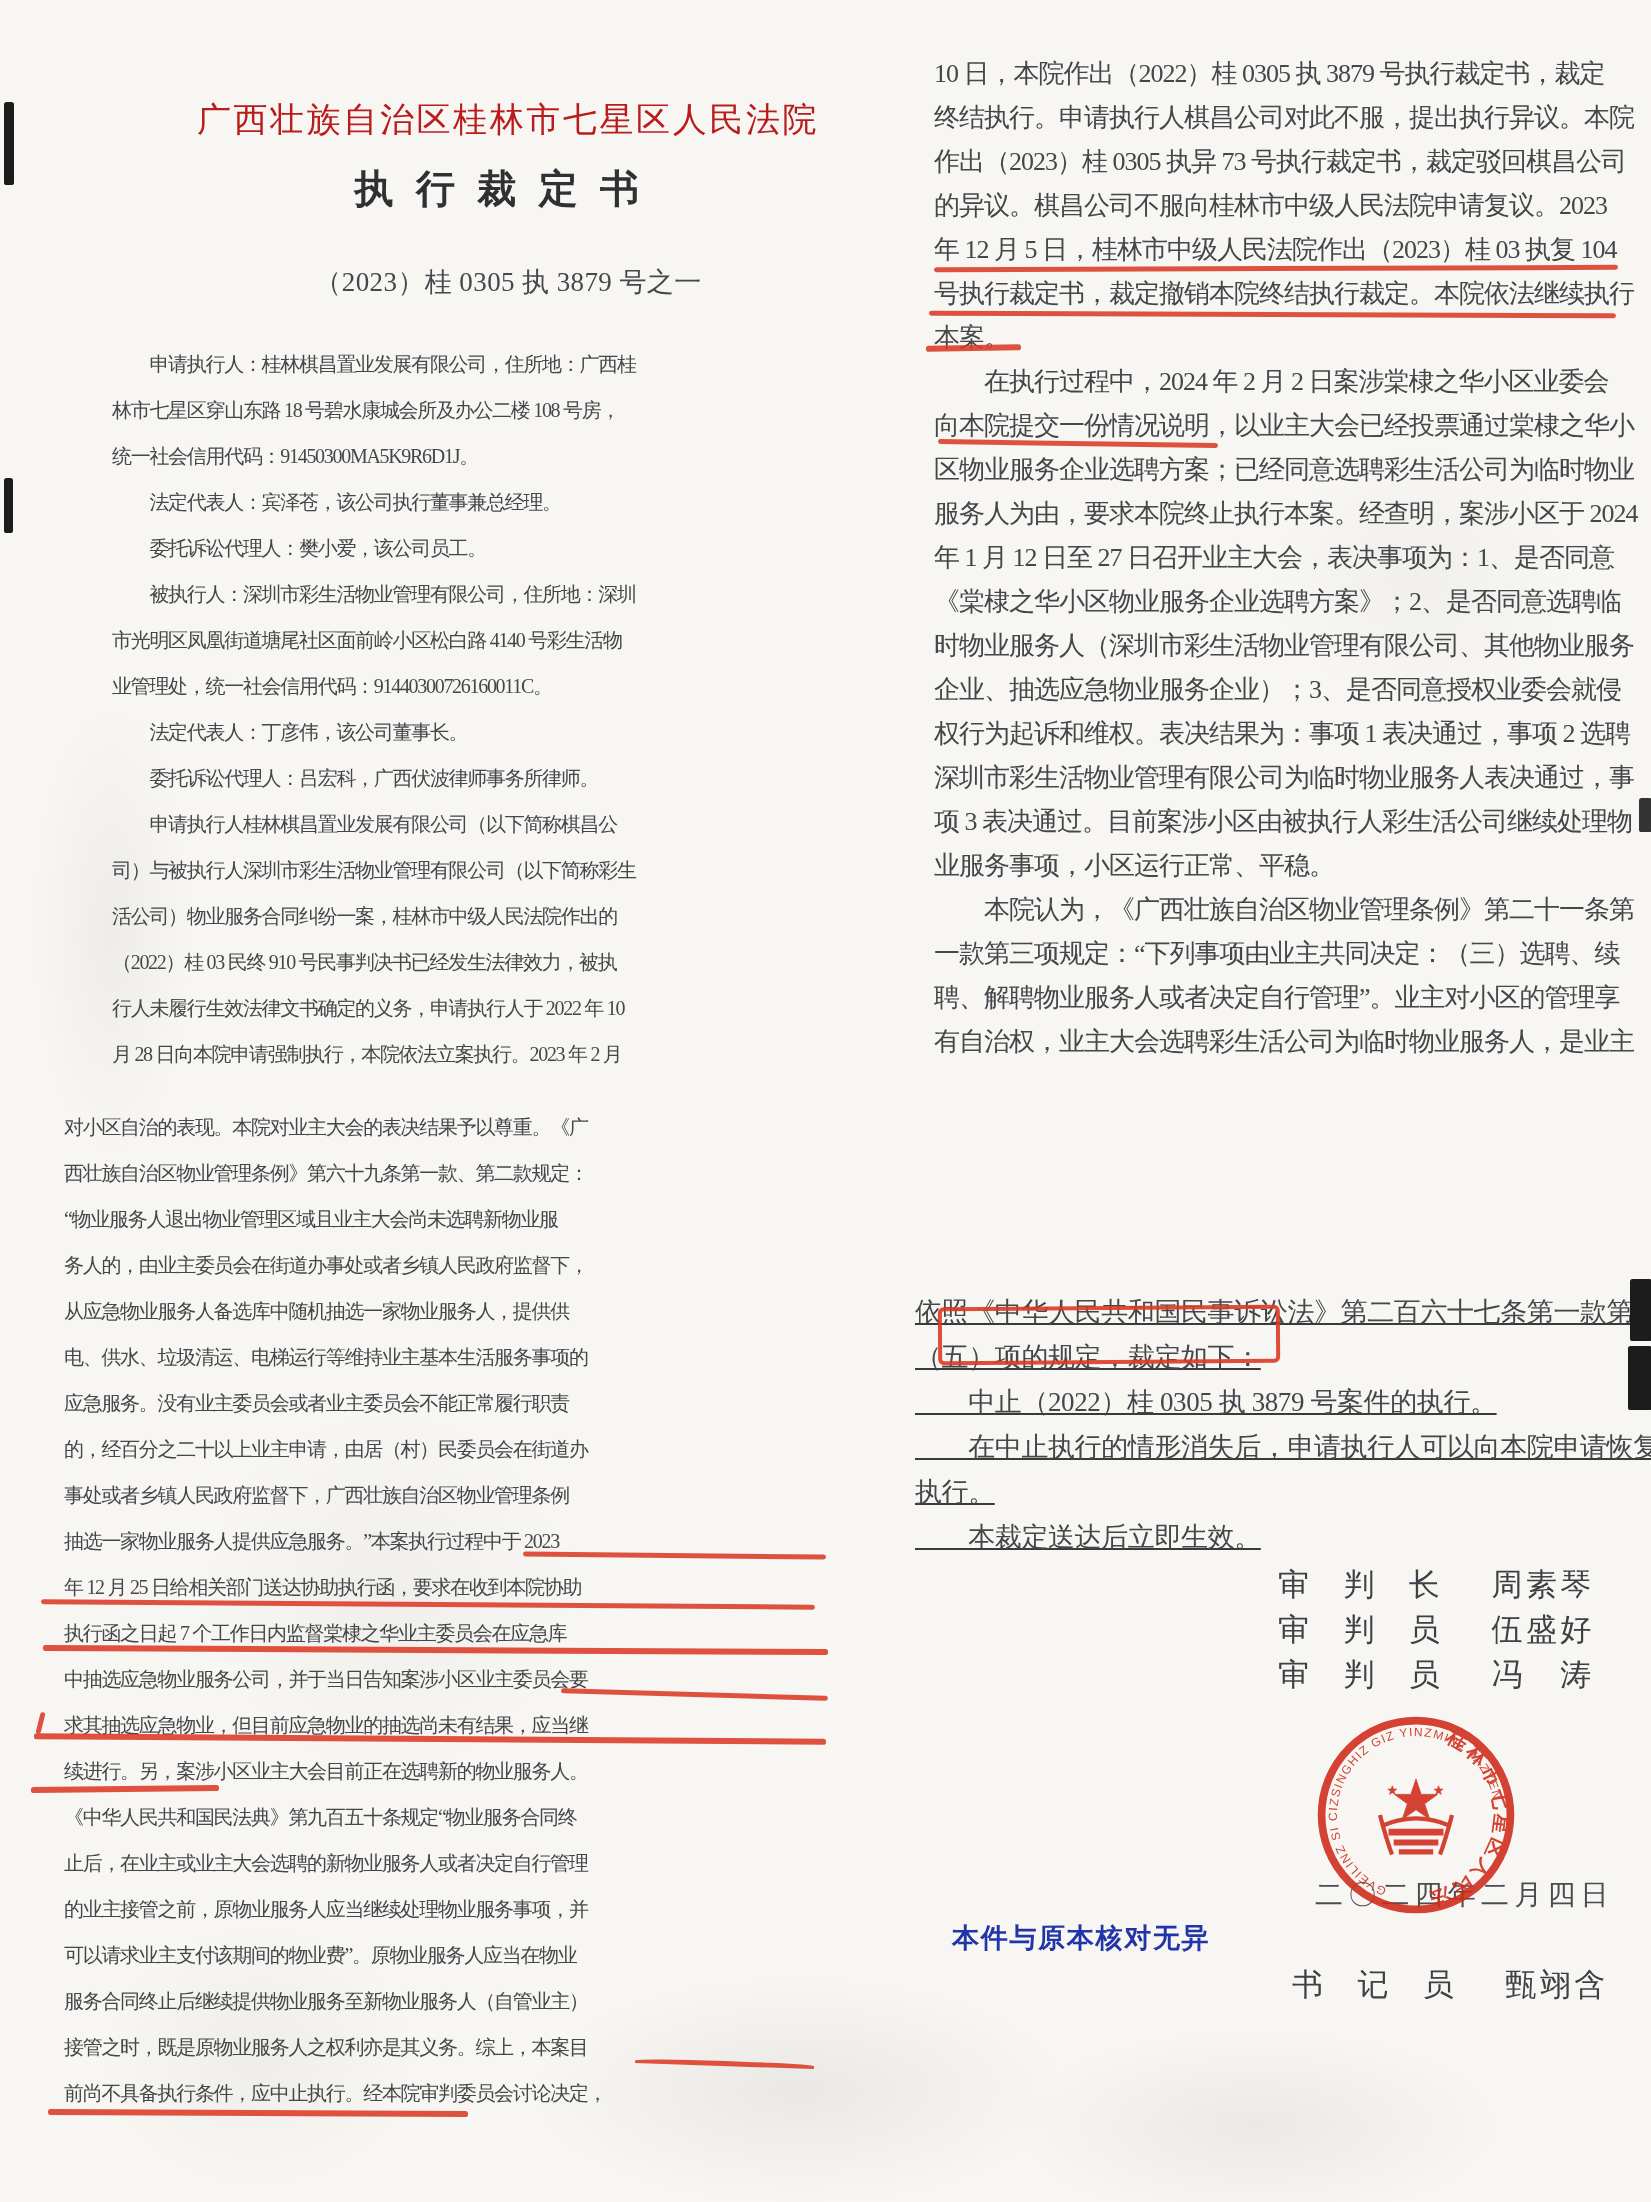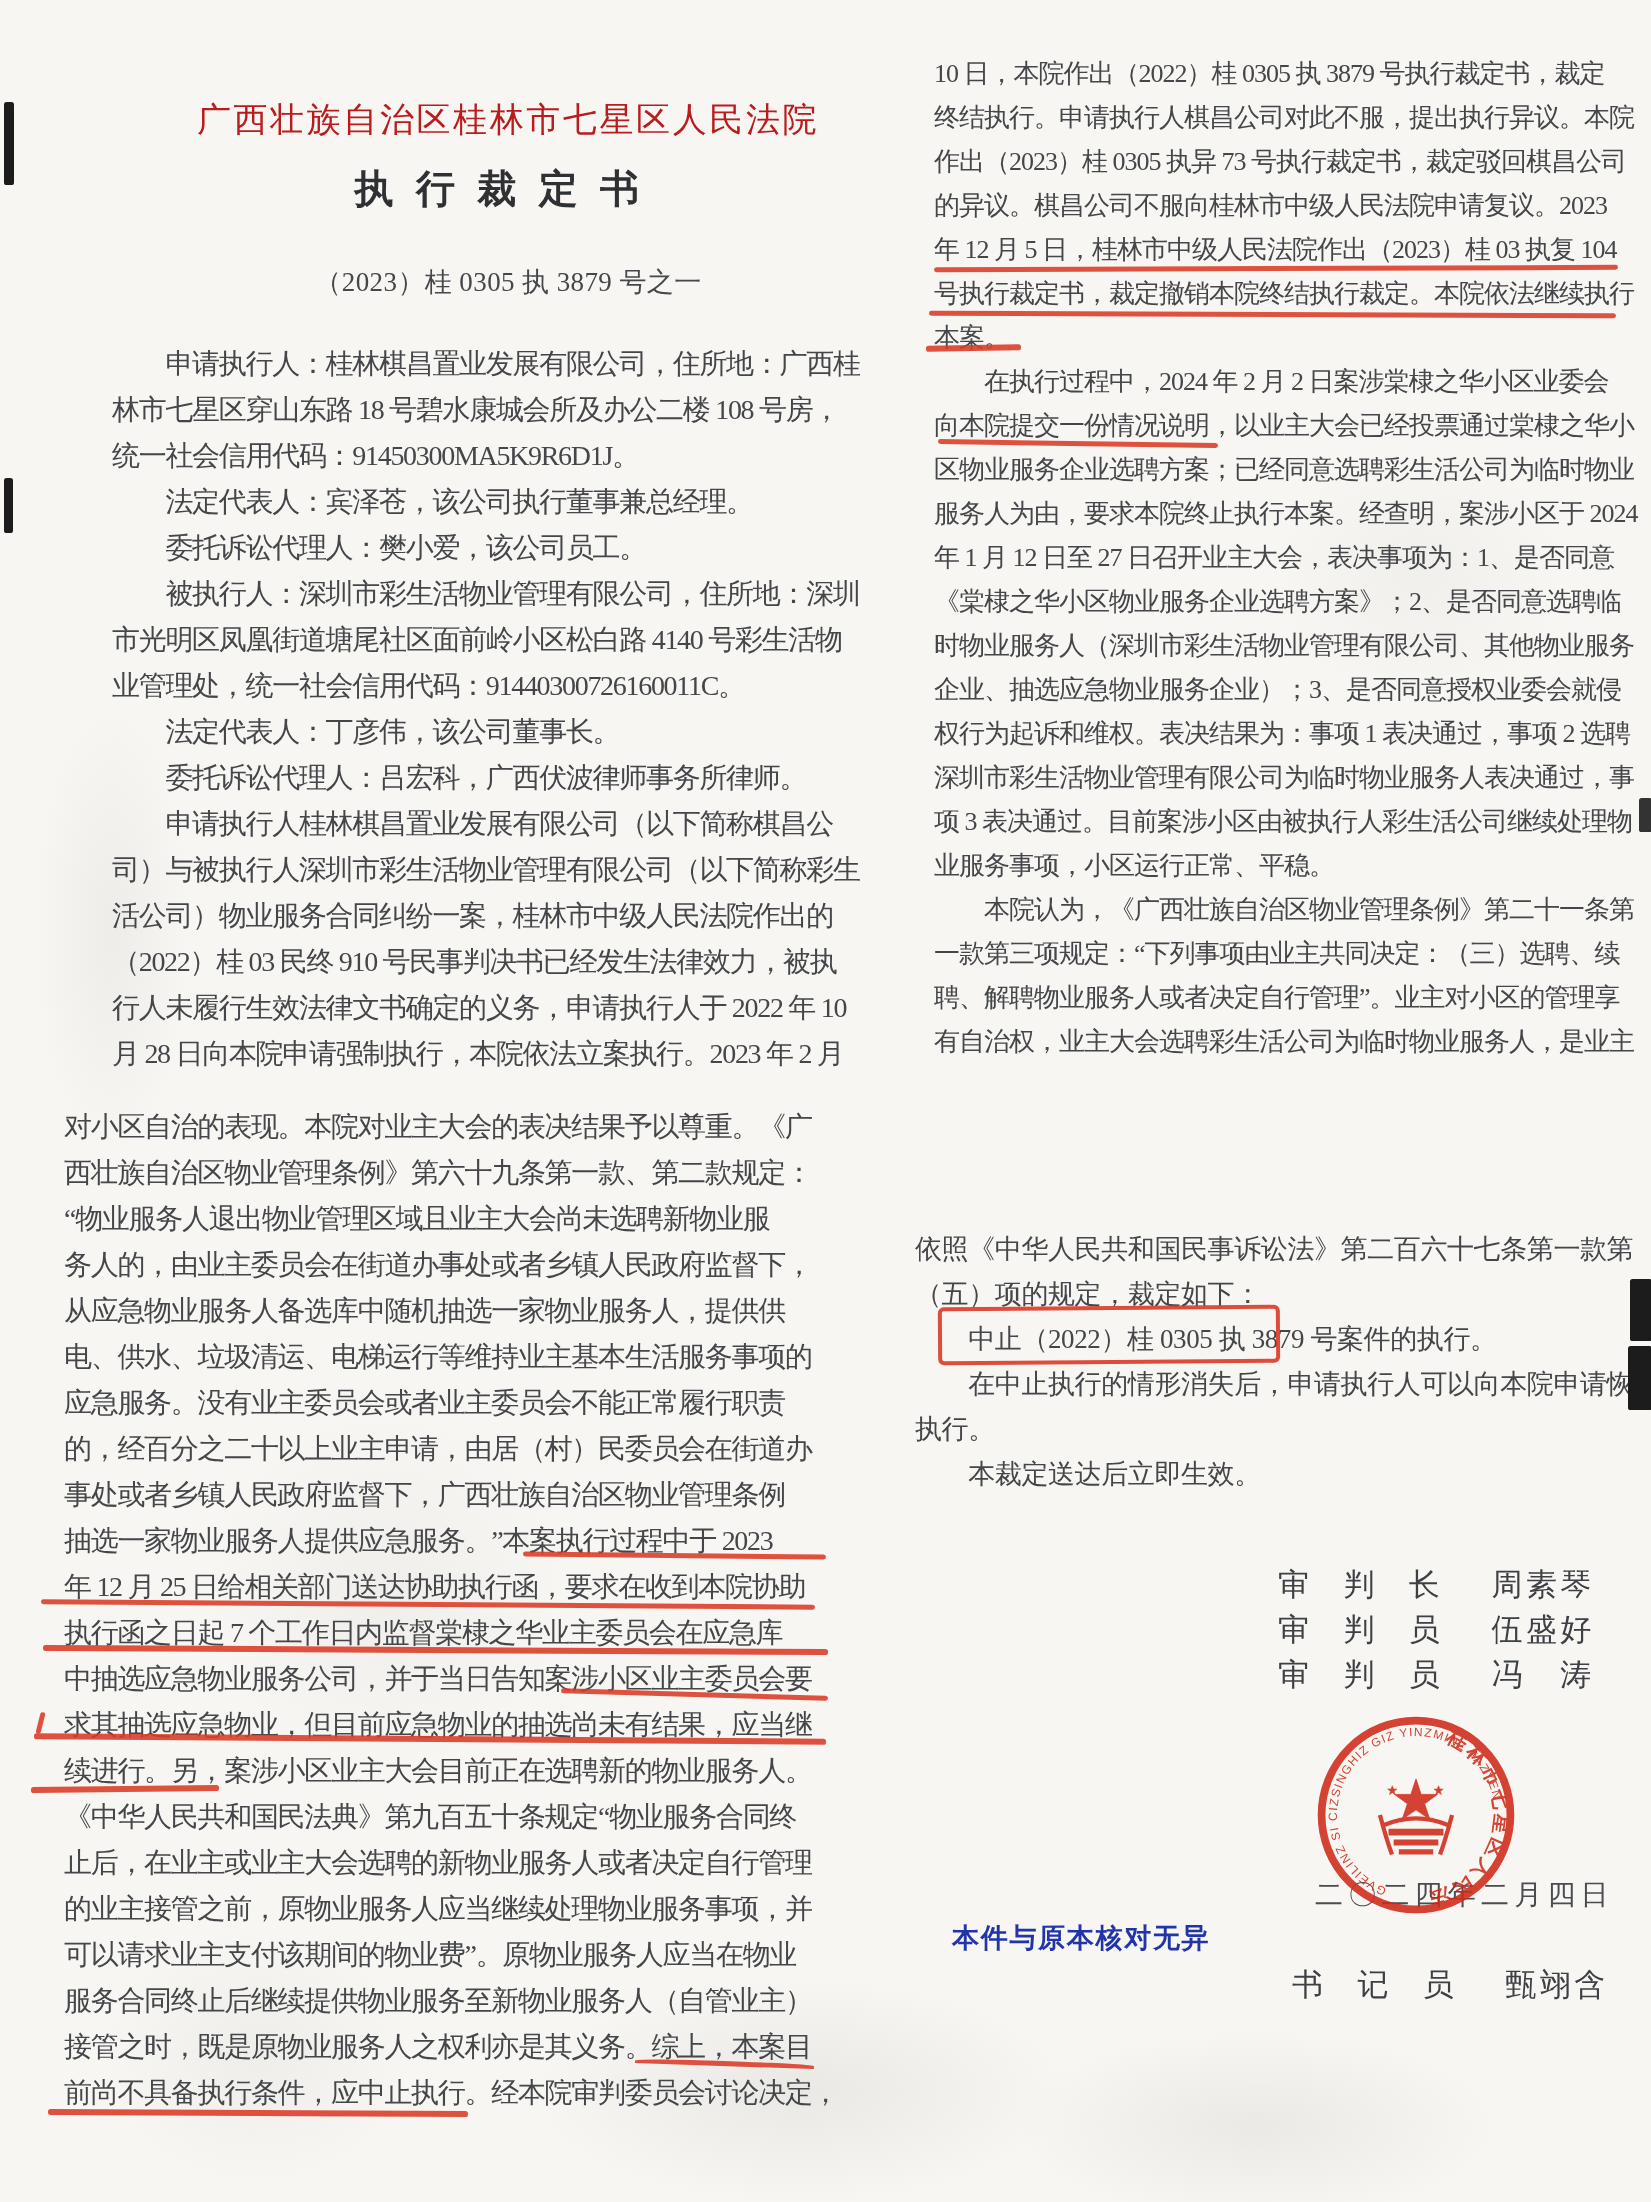--- a/index.html
+++ b/index.html
@@ -4,21 +4,21 @@
 <style>
   html,body{margin:0;padding:0;}
   body{width:1652px;height:2203px;background:#e8e6e2;font-family:"Liberation Serif","DejaVu Serif",serif;}
   #page{position:relative;width:1652px;height:2203px;overflow:hidden;
         background:linear-gradient(90deg,#efedе9 0%,#f7f6f2 4%,#f7f6f2 96%,#efede9 100%),#f7f6f2;
         background-color:#f7f6f2;color:#3a3a3a;}
   .abs{position:absolute;}
   .smudge{position:absolute;border-radius:50%;pointer-events:none;}
   
   .lines div{white-space:nowrap;color:#44464a;}
-  .p1 .lines div,.p3 .lines div{height:46px;line-height:46px;font-size:28px;letter-spacing:-1.3px;}
+  .p1 .lines div,.p3 .lines div{height:46px;line-height:46px;font-size:20px;letter-spacing:-1.3px;}
   .p2 .lines div{height:44px;line-height:44px;font-size:26px;letter-spacing:-1px;}
   .p4 .lines div{height:45px;line-height:45px;font-size:27px;letter-spacing:-0.4px;}
   .court{font-size:34px;letter-spacing:2.6px;color:#b91c1c;text-align:center;white-space:nowrap;}
   .doctitle{font-size:39px;font-weight:bold;letter-spacing:22.4px;color:#2e3034;text-align:center;white-space:nowrap;}
   .caseno{font-size:27px;color:#45474b;text-align:center;white-space:nowrap;letter-spacing:0.4px;}
   .sig-row{white-space:nowrap;color:#3e4045;font-size:31px;height:45px;line-height:45px;}
   .sig-role{letter-spacing:1.7px;}
   .sig-name{margin-left:50px;letter-spacing:3.4px;}
   .datestamp{font-size:28px;color:#4a4c50;white-space:nowrap;letter-spacing:5.2px;}
   .certblue{font-size:27px;font-weight:bold;color:#2134a8;white-space:nowrap;letter-spacing:1.7px;}
@@ -110,21 +110,21 @@
         <div>《中华人民共和国民法典》第九百五十条规定“物业服务合同终</div>
         <div>止后，在业主或业主大会选聘的新物业服务人或者决定自行管理</div>
         <div>的业主接管之前，原物业服务人应当继续处理物业服务事项，并</div>
         <div>可以请求业主支付该期间的物业费”。原物业服务人应当在物业</div>
         <div>服务合同终止后继续提供物业服务至新物业服务人（自管业主）</div>
         <div>接管之时，既是原物业服务人之权利亦是其义务。综上，本案目</div>
         <div>前尚不具备执行条件，应中止执行。经本院审判委员会讨论决定，</div>
       </div>
   </div>
 
-  <div class="abs p4" style="left:915px;top:1227px;width:706px;">
+  <div class="abs p4" style="left:915px;top:1290px;width:706px;text-decoration:underline;">
     <div class="lines" style="width:706px;">
         <div>依照《中华人民共和国民事诉讼法》第二百六十七条第一款第</div>
         <div>（五）项的规定，裁定如下：</div>
         <div>　　中止（2022）桂 0305 执 3879 号案件的执行。</div>
         <div>　　在中止执行的情形消失后，申请执行人可以向本院申请恢复</div>
         <div>执行。</div>
         <div>　　本裁定送达后立即生效。</div>
       </div>
   </div>
 

